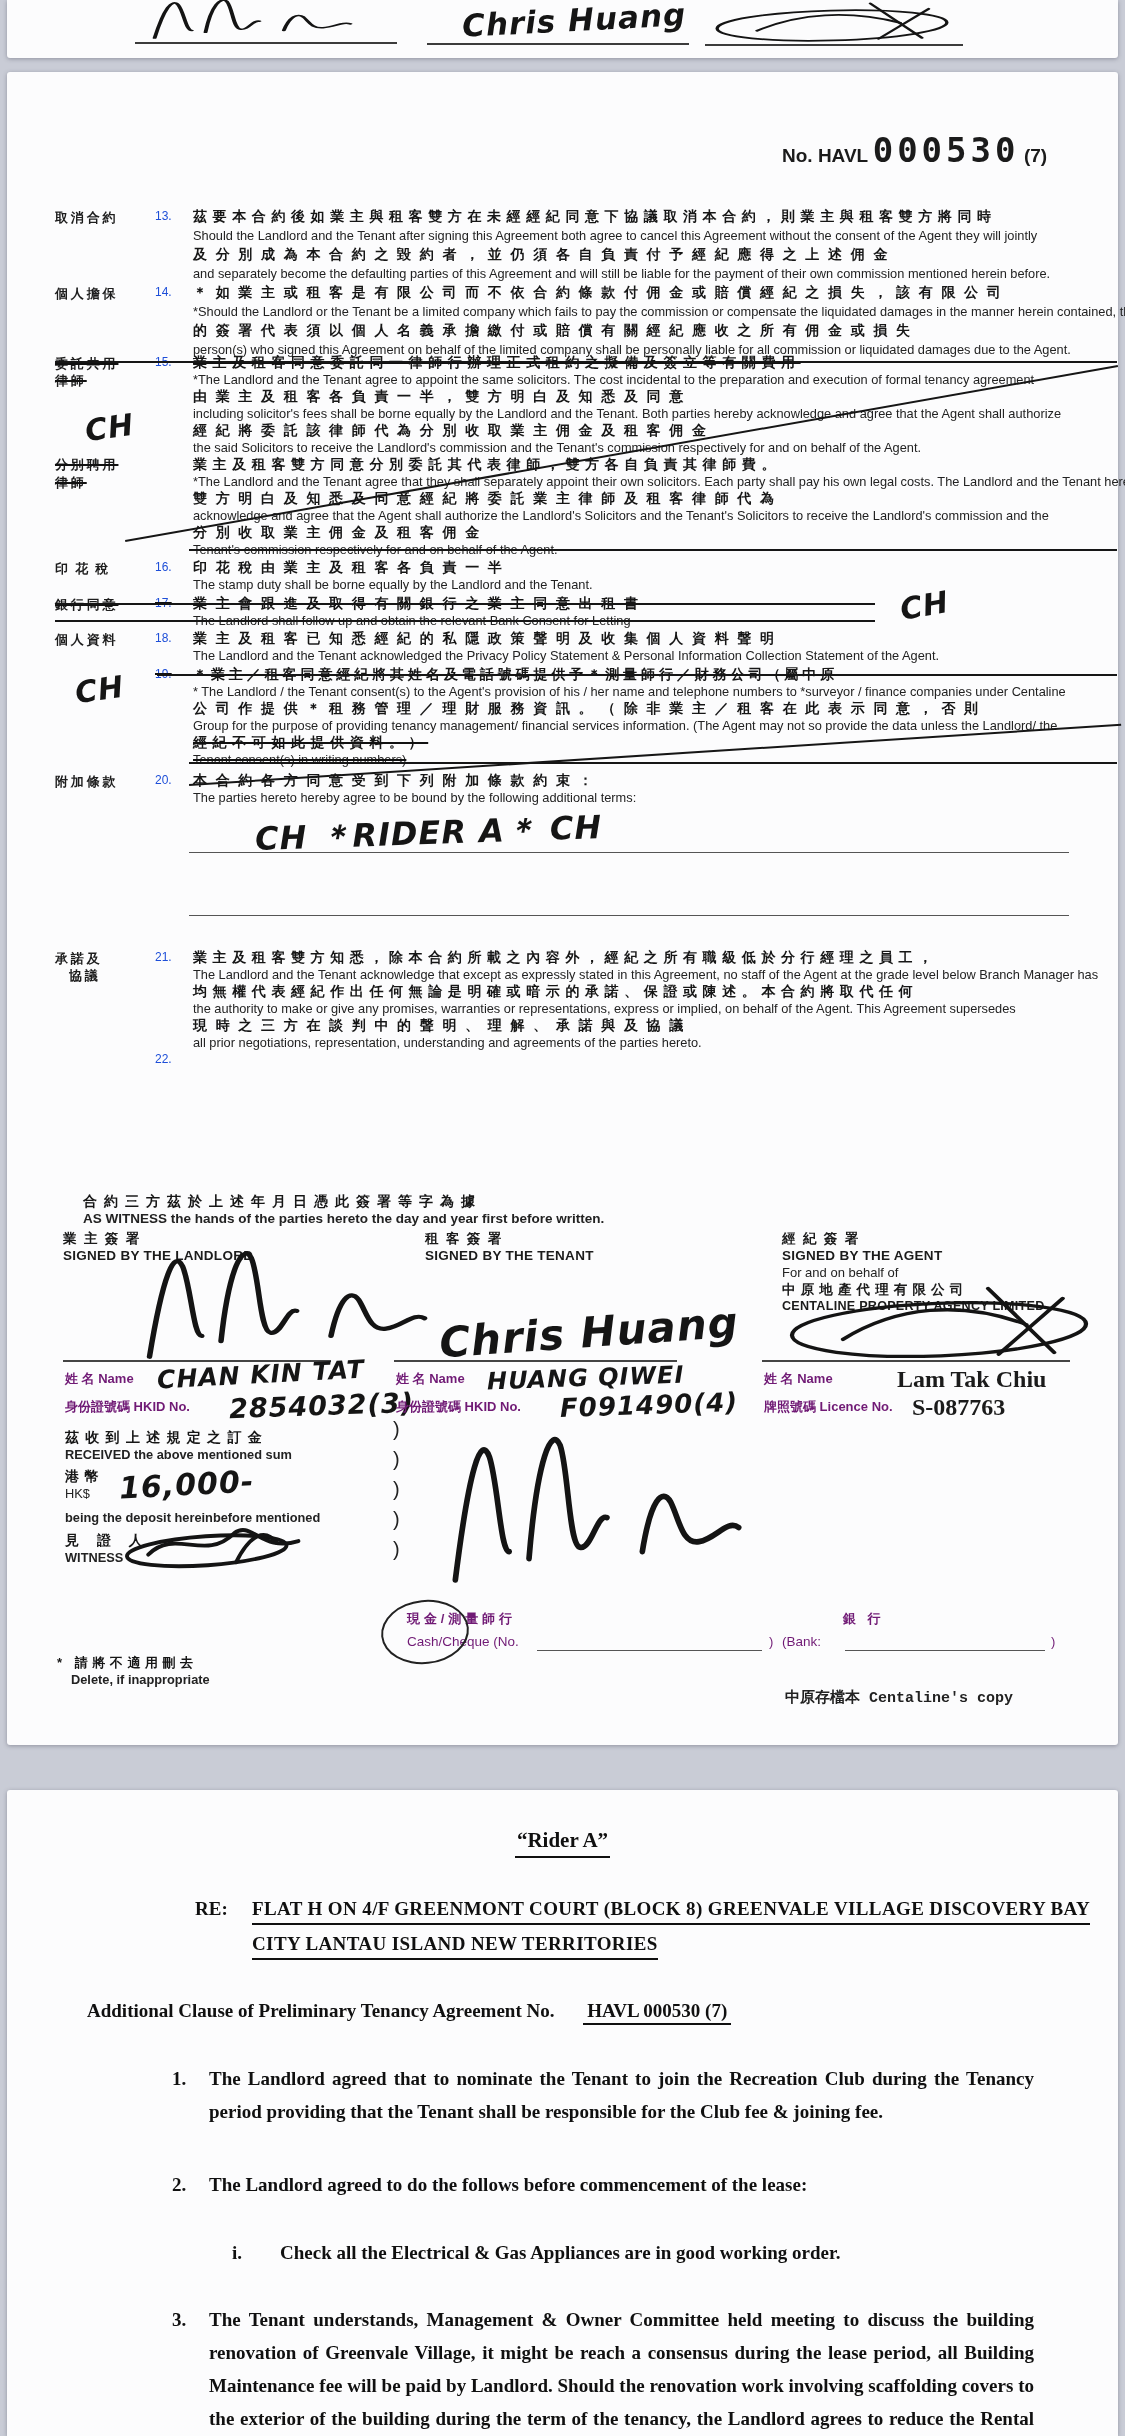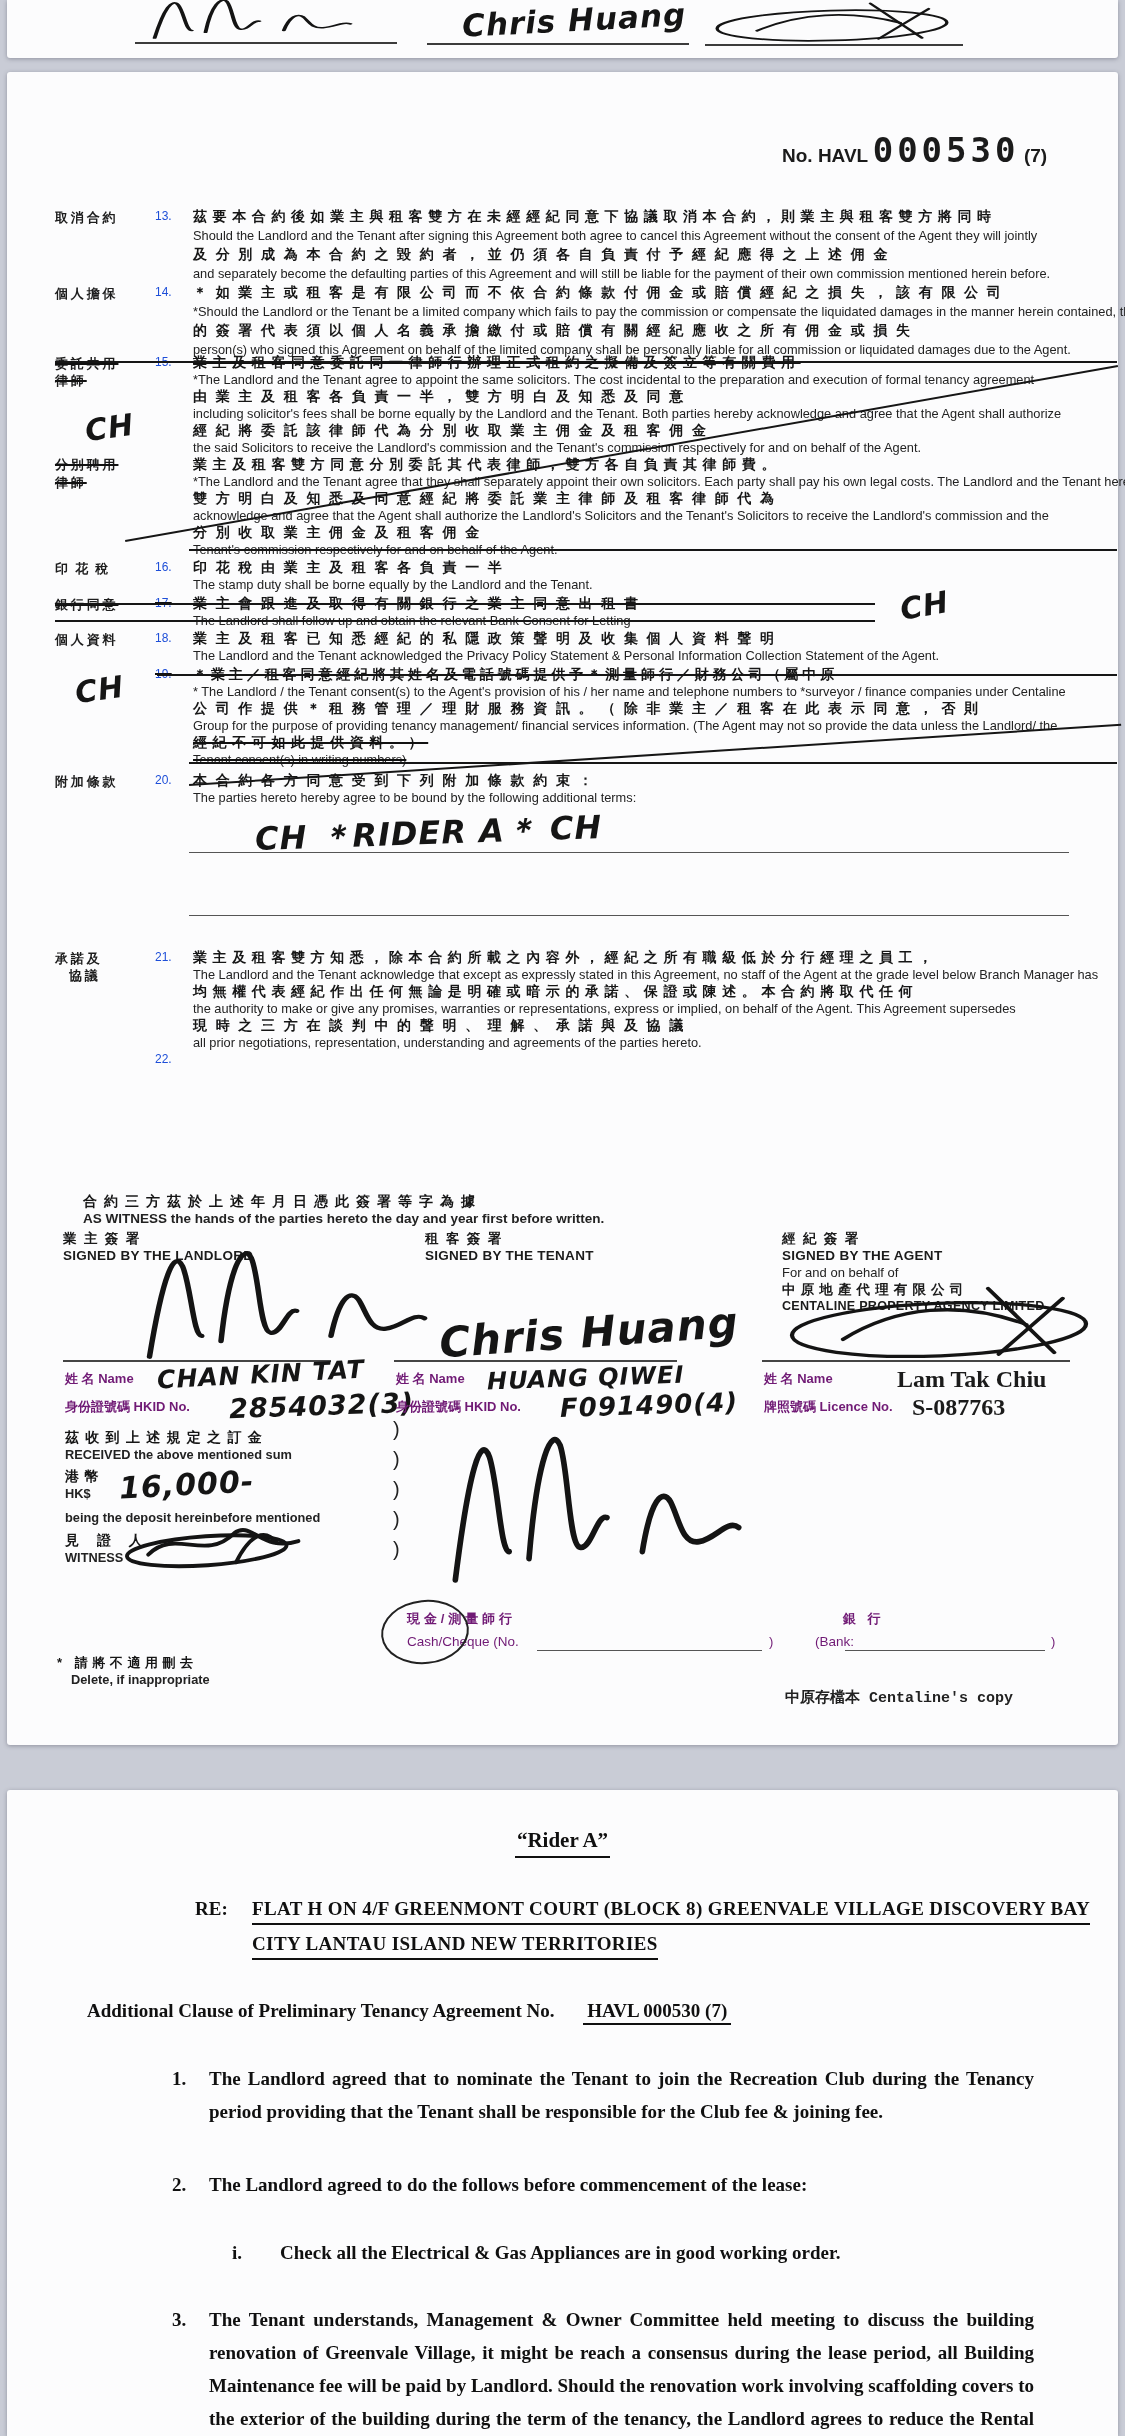--- a/index.html
+++ b/index.html
@@ -264,21 +264,21 @@
 
     <div class="label-row" style="left:757px;top:1298px;">姓 名 Name</div>
     <div style="position:absolute;left:890px;top:1294px;font-size:24px;font-weight:bold;font-family:'Liberation Serif',serif;">Lam Tak Chiu</div>
     <div class="label-row" style="left:757px;top:1326px;">牌照號碼 Licence No.</div>
     <div style="position:absolute;left:905px;top:1322px;font-size:24px;font-weight:bold;font-family:'Liberation Serif',serif;">S-087763</div>
 
     <div style="position:absolute;left:58px;top:1356px;line-height:18px;">
       <div class="zh" style="letter-spacing:.45em;">茲收到上述規定之訂金</div>
       <div class="en" style="font-weight:600;">RECEIVED the above mentioned sum</div>
       <div class="zh" style="margin-top:3px;">港幣</div>
-      <div class="en" style="font-weight:700;">HK$</div>
+      <div class="en" style="font-weight:400;">HK$</div>
       <div class="en" style="margin-top:6px;font-weight:600;">being the deposit hereinbefore mentioned</div>
       <div class="zh" style="margin-top:4px;letter-spacing:.5em;">見 證 人</div>
       <div class="en" style="font-weight:700;">WITNESS</div>
     </div>
     <div class="hw" style="position:absolute;left:112px;top:1395px;font-size:30px;transform:rotate(-3deg);">16,000-</div>
     <svg class="sig-svg" style="left:112px;top:1442px;" width="195" height="58" viewBox="0 0 200 60" preserveAspectRatio="none">
       <ellipse cx="90" cy="38" rx="82" ry="15" transform="rotate(-4 90 38)"></ellipse>
       <path d="M30,42 C58,14 88,50 118,20 C136,6 146,40 184,28"></path>
       <path d="M120,50 C135,20 150,15 162,30"></path>
     </svg>
@@ -292,21 +292,21 @@
     </div>
     <svg class="sig-svg" style="left:420px;top:1345px;" width="340" height="170" viewBox="0 0 240 120" preserveAspectRatio="none">
       <path d="M20,115 C30,35 38,12 44,28 C50,46 52,96 58,95 M72,100 C78,28 88,6 94,20 C100,38 100,90 108,92 C116,94 120,68 127,71 M152,95 C158,58 166,50 172,60 C178,72 180,90 192,88 C204,86 212,72 220,78"></path>
     </svg>
 
     <div class="label-row" style="left:400px;top:1538px;letter-spacing:.3em;">現金/測量師行</div>
     <div class="label-row" style="left:836px;top:1538px;letter-spacing:.3em;">銀 行</div>
     <div class="label-row" style="left:400px;top:1562px;font-weight:400;font-size:13.5px;">Cash/Cheque (No.</div>
     <div class="uline thin" style="left:530px;top:1578px;width:225px;"></div>
     <div class="label-row" style="left:762px;top:1562px;font-weight:400;">)</div>
-    <div class="label-row" style="left:808px;top:1562px;font-weight:400;font-size:13.5px;">(Bank:</div>
+    <div class="label-row" style="left:775px;top:1562px;font-weight:400;font-size:13.5px;">(Bank:</div>
     <div class="uline thin" style="left:838px;top:1578px;width:200px;"></div>
     <div class="label-row" style="left:1044px;top:1562px;font-weight:400;">)</div>
     <div class="circle-mark" style="left:374px;top:1528px;width:84px;height:60px;"></div>
 
     <div style="position:absolute;left:50px;top:1582px;line-height:17px;">
       <div class="zh" style="font-size:13px;letter-spacing:.35em;">* 請將不適用刪去</div>
       <div class="en" style="font-weight:600;margin-left:14px;">Delete, if inappropriate</div>
     </div>
     <div style="position:absolute;left:778px;top:1616px;font-size:15px;font-weight:600;white-space:nowrap;color:#222;font-family:Liberation Mono, monospace;">中原存檔本 Centaline's copy</div>
   </section>

